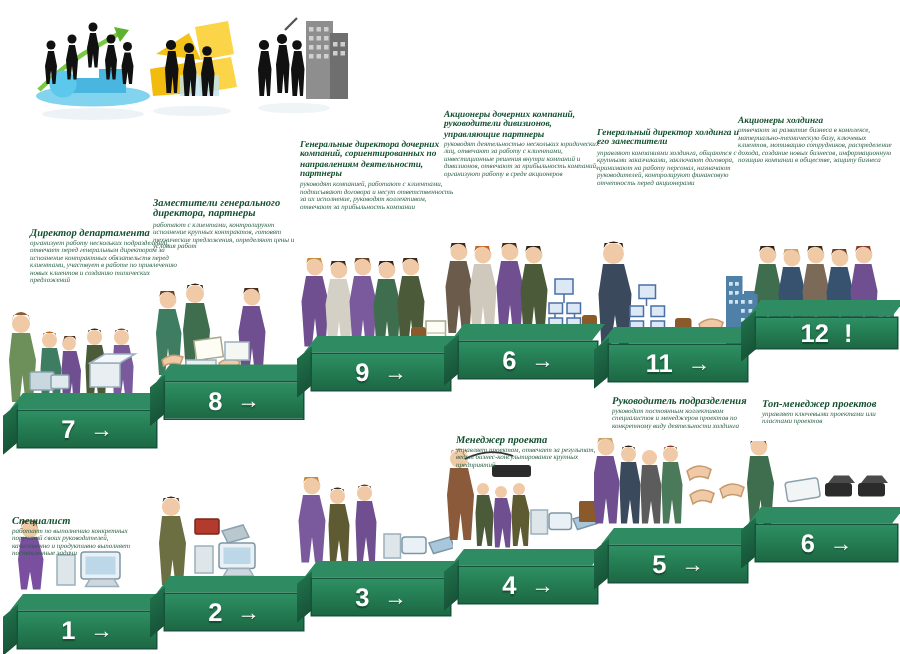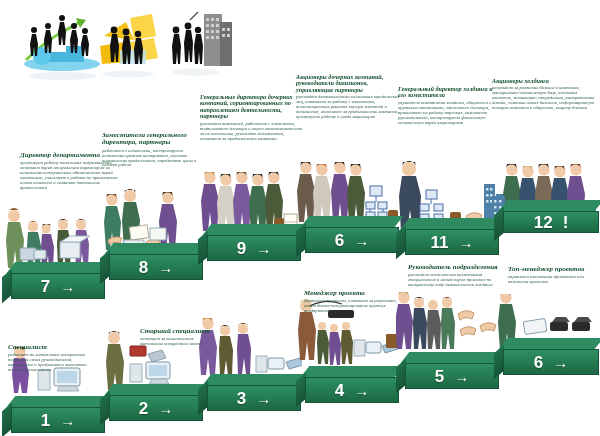--- a/index.html
+++ b/index.html
@@ -461,24 +461,20 @@
   <div class="block" style="left:492px;top:78px;width:106px;">
     <div class="b-title t65">Акционеры холдинга</div>
     <div class="b-body t5">отвечают за развитие бизнеса в комплексе, материально-техническую базу, ключевых клиентов, мотивацию сотрудников, распределение дохода, создание новых бизнесов, информационную позицию компании в обществе, защиту бизнеса</div>
   </div>
 
   <div class="block" style="left:8px;top:344px;width:90px;">
     <div class="b-title t7">Специалист</div>
     <div class="b-body t5">работает по выполнению конкретных поручений своих руководителей, качественно и продуктивно выполняет поставленные задачи</div>
   </div>
 
-  <div class="block" style="left:140px;top:328px;width:72px;">
-    <div class="b-title t7">Старший специалист</div>
-    <div class="b-body t5">отвечает за качественное выполнение конкретной задачи</div>
-  </div>
 
 
   <div class="block" style="left:408px;top:264px;width:92px;">
     <div class="b-title t7">Руководитель подразделения</div>
     <div class="b-body t5">руководит постоянным коллективом специалистов и менеджеров проектов по конкретному виду деятельности холдинга</div>
   </div>
 
   <div class="block" style="left:304px;top:290px;width:94px;">
     <div class="b-title t7">Менеджер проекта</div>
     <div class="b-body t5">управляет проектом, отвечает за результат, ведет бизнес-консультирование крупных предприятий</div>

